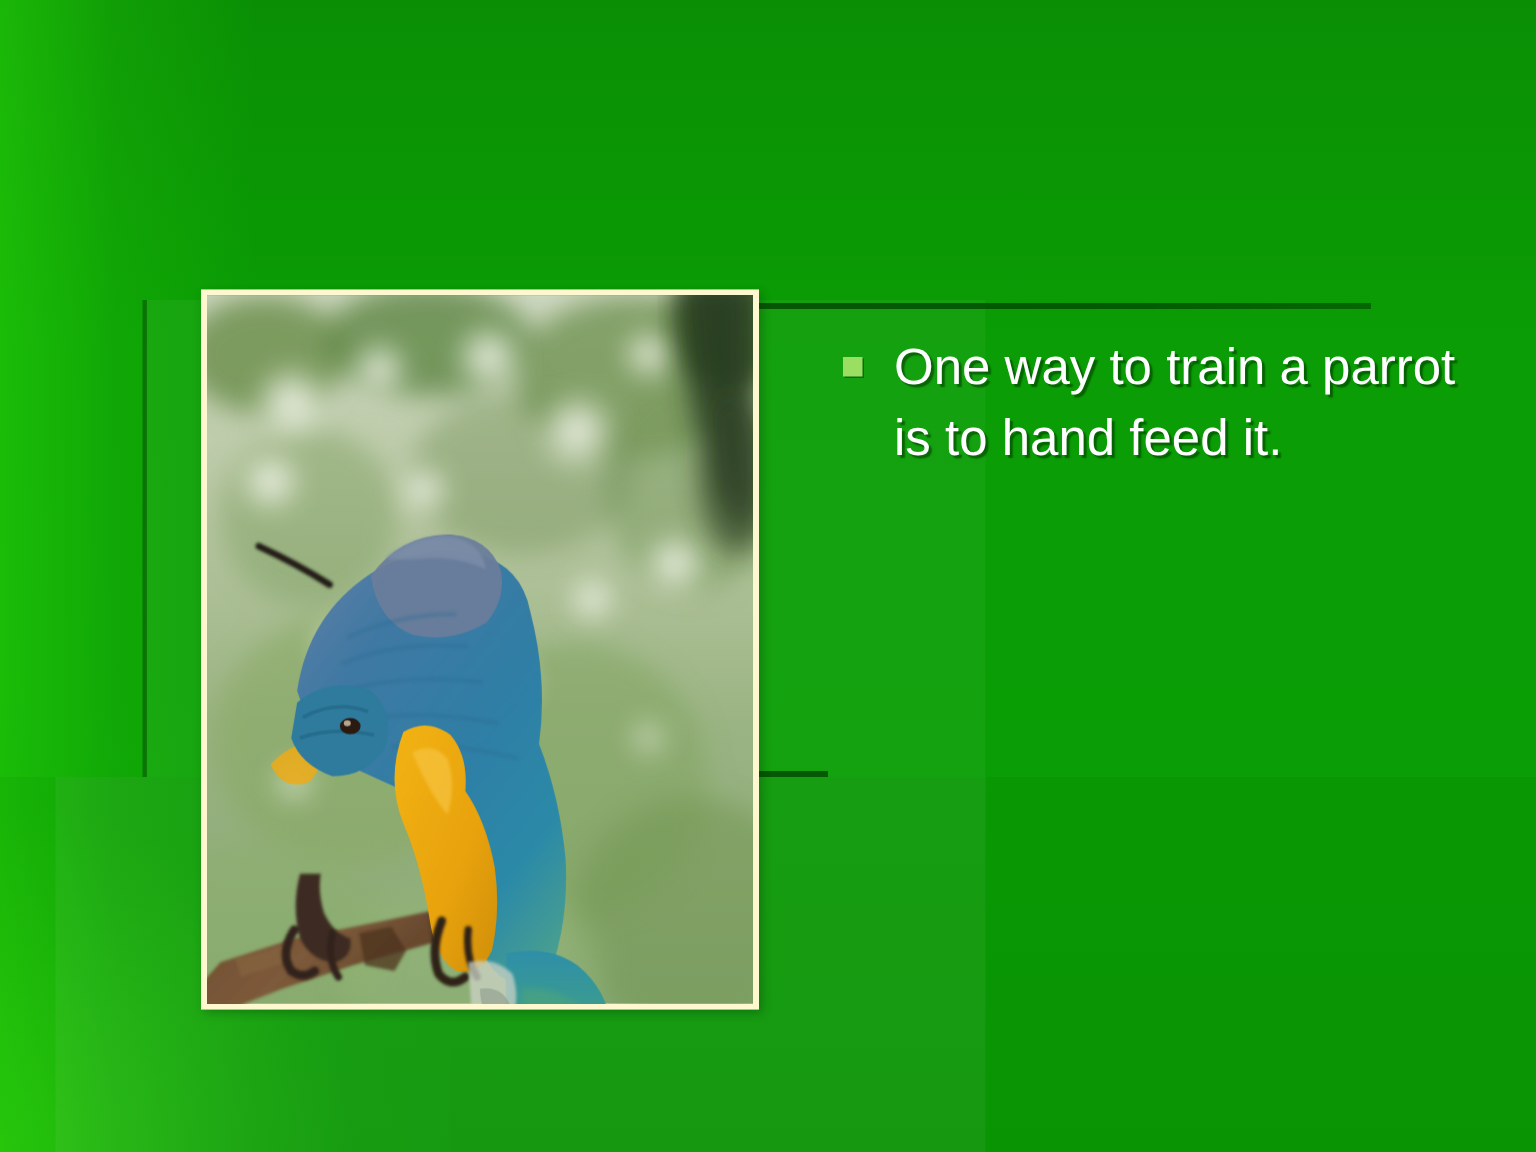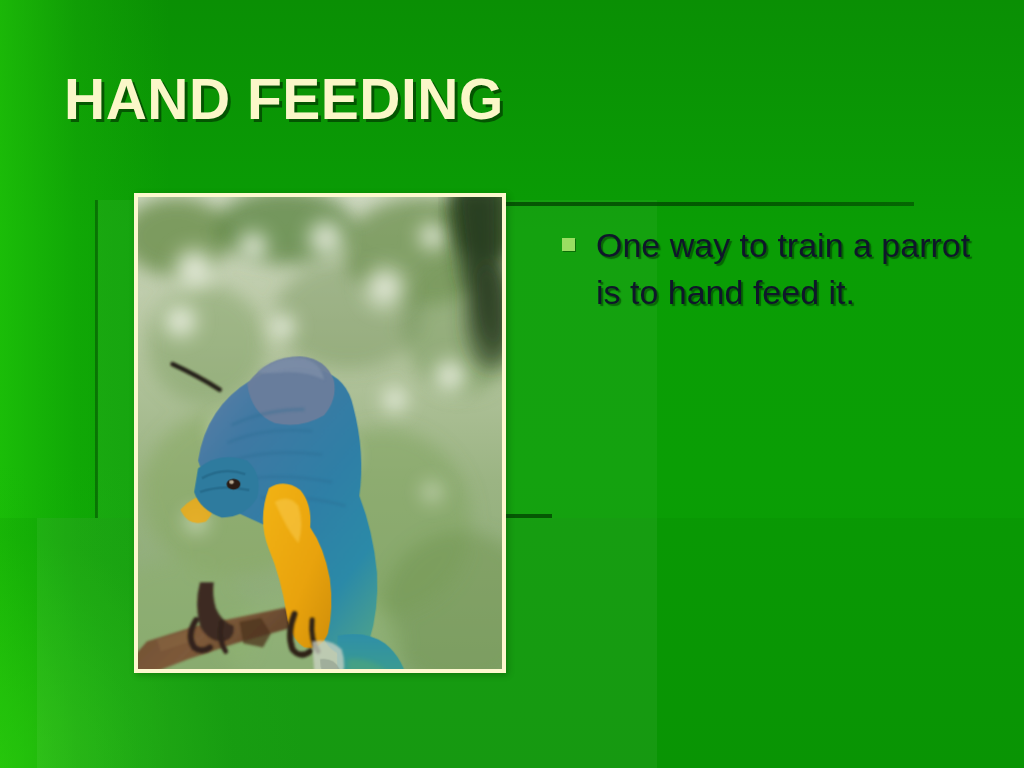--- a/index.html
+++ b/index.html
@@ -76,21 +76,21 @@
   .bullet-row { display:flex; align-items:flex-start; }
   .bullet-mark {
     flex:0 0 auto;
     width:13px; height:13px;
     background:#9ade62;
     margin-top:16px; margin-right:21px;
     box-shadow:1px 1px 0 rgba(0,50,0,0.45);
   }
   .bullet-text {
     flex:1 1 auto;
-    color:#0f172a;
+    color:#ffffff;
     font-size:34px;
     line-height:47px;
     text-shadow:2px 2px 1px rgba(0,50,0,0.55);
   }
   
   .photo-frame {
     position:absolute; left:134px; top:193px;
     width:372px; height:480px;
     border:4px solid #fdf8cf;
     background:#8aa36a;
@@ -109,21 +109,20 @@
   <div class="bg-left-glow"></div>
   <div class="bg-bottom-glow"></div>
   <div class="bg-band"></div>
 
   <div class="panel-upper"></div>
   <div class="panel-lower"></div>
   <div class="vline"></div>
   <div class="hline-long"></div>
   <div class="hline-short"></div>
 
-  <h1 class="title">HAND FEEDING</h1>
 
   <div class="body-block">
     <div class="bullet-row">
       <span class="bullet-mark"></span>
       <span class="bullet-text">One way to train a parrot is to hand feed it.</span>
     </div>
   </div>
 
   <div class="photo-frame">
     <div class="photo-inner">

